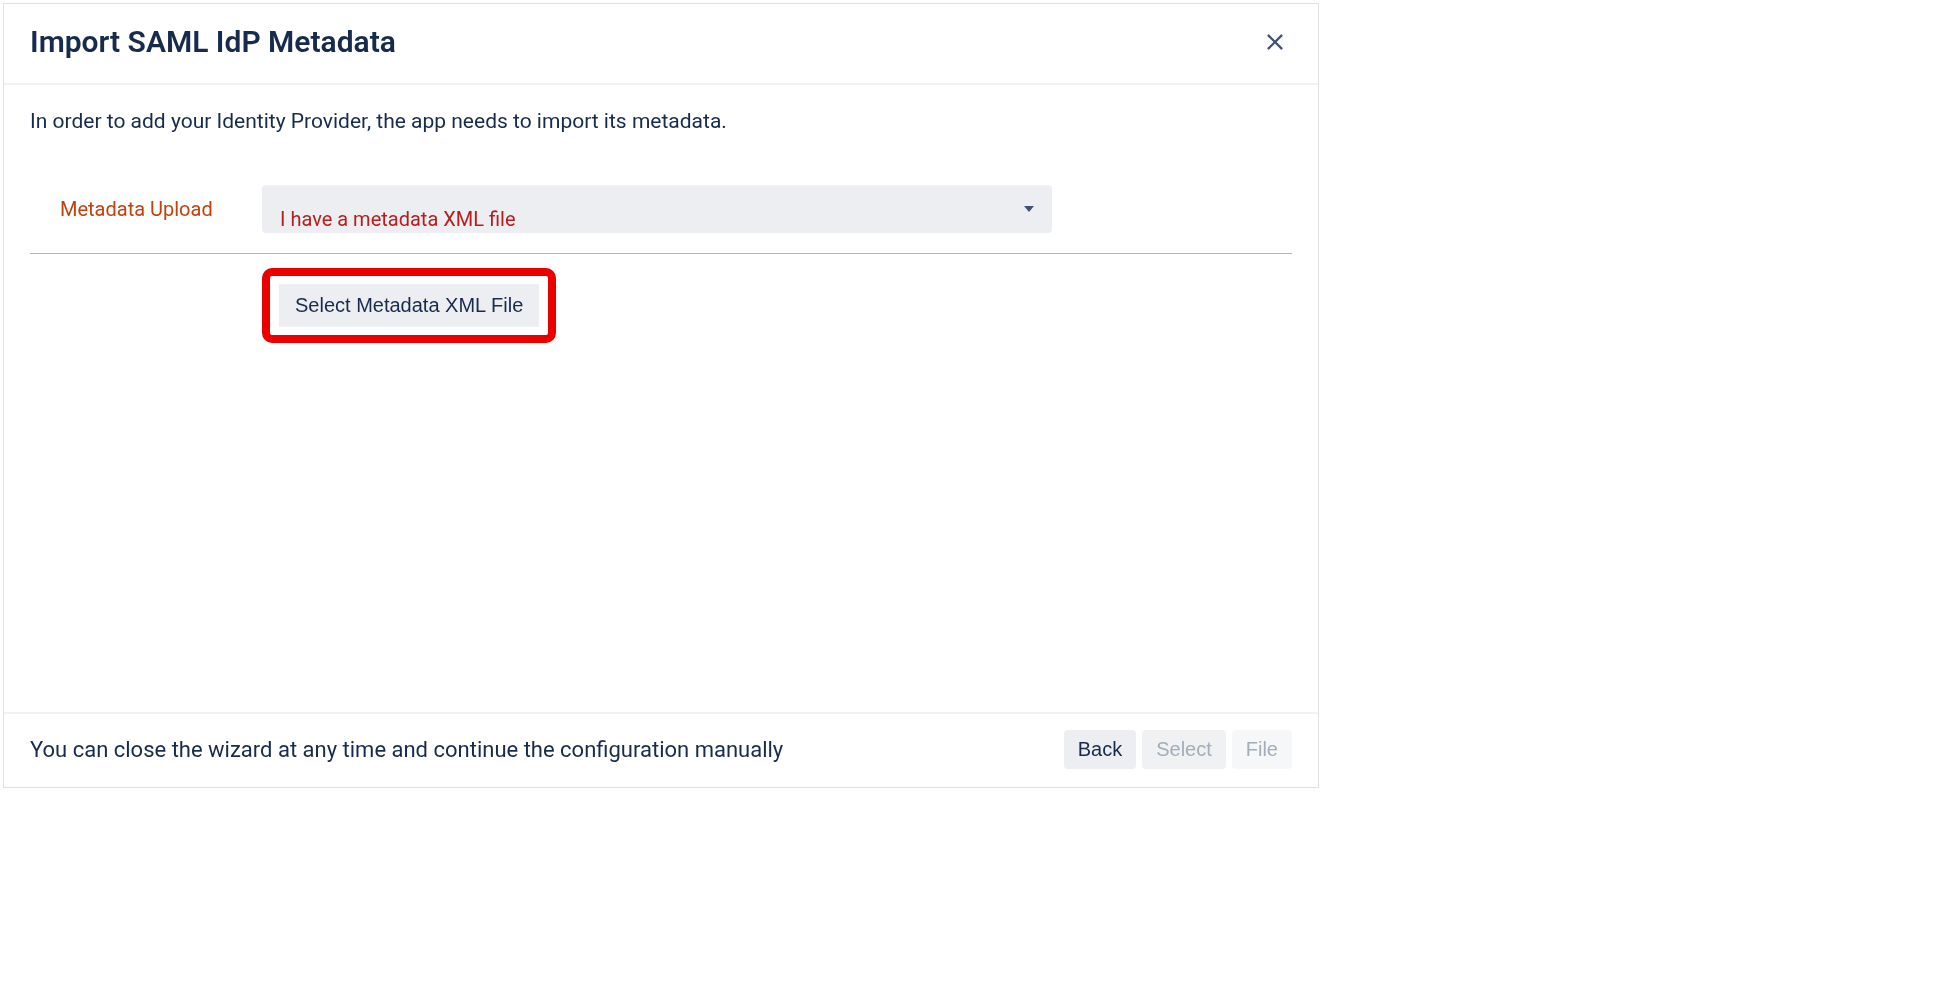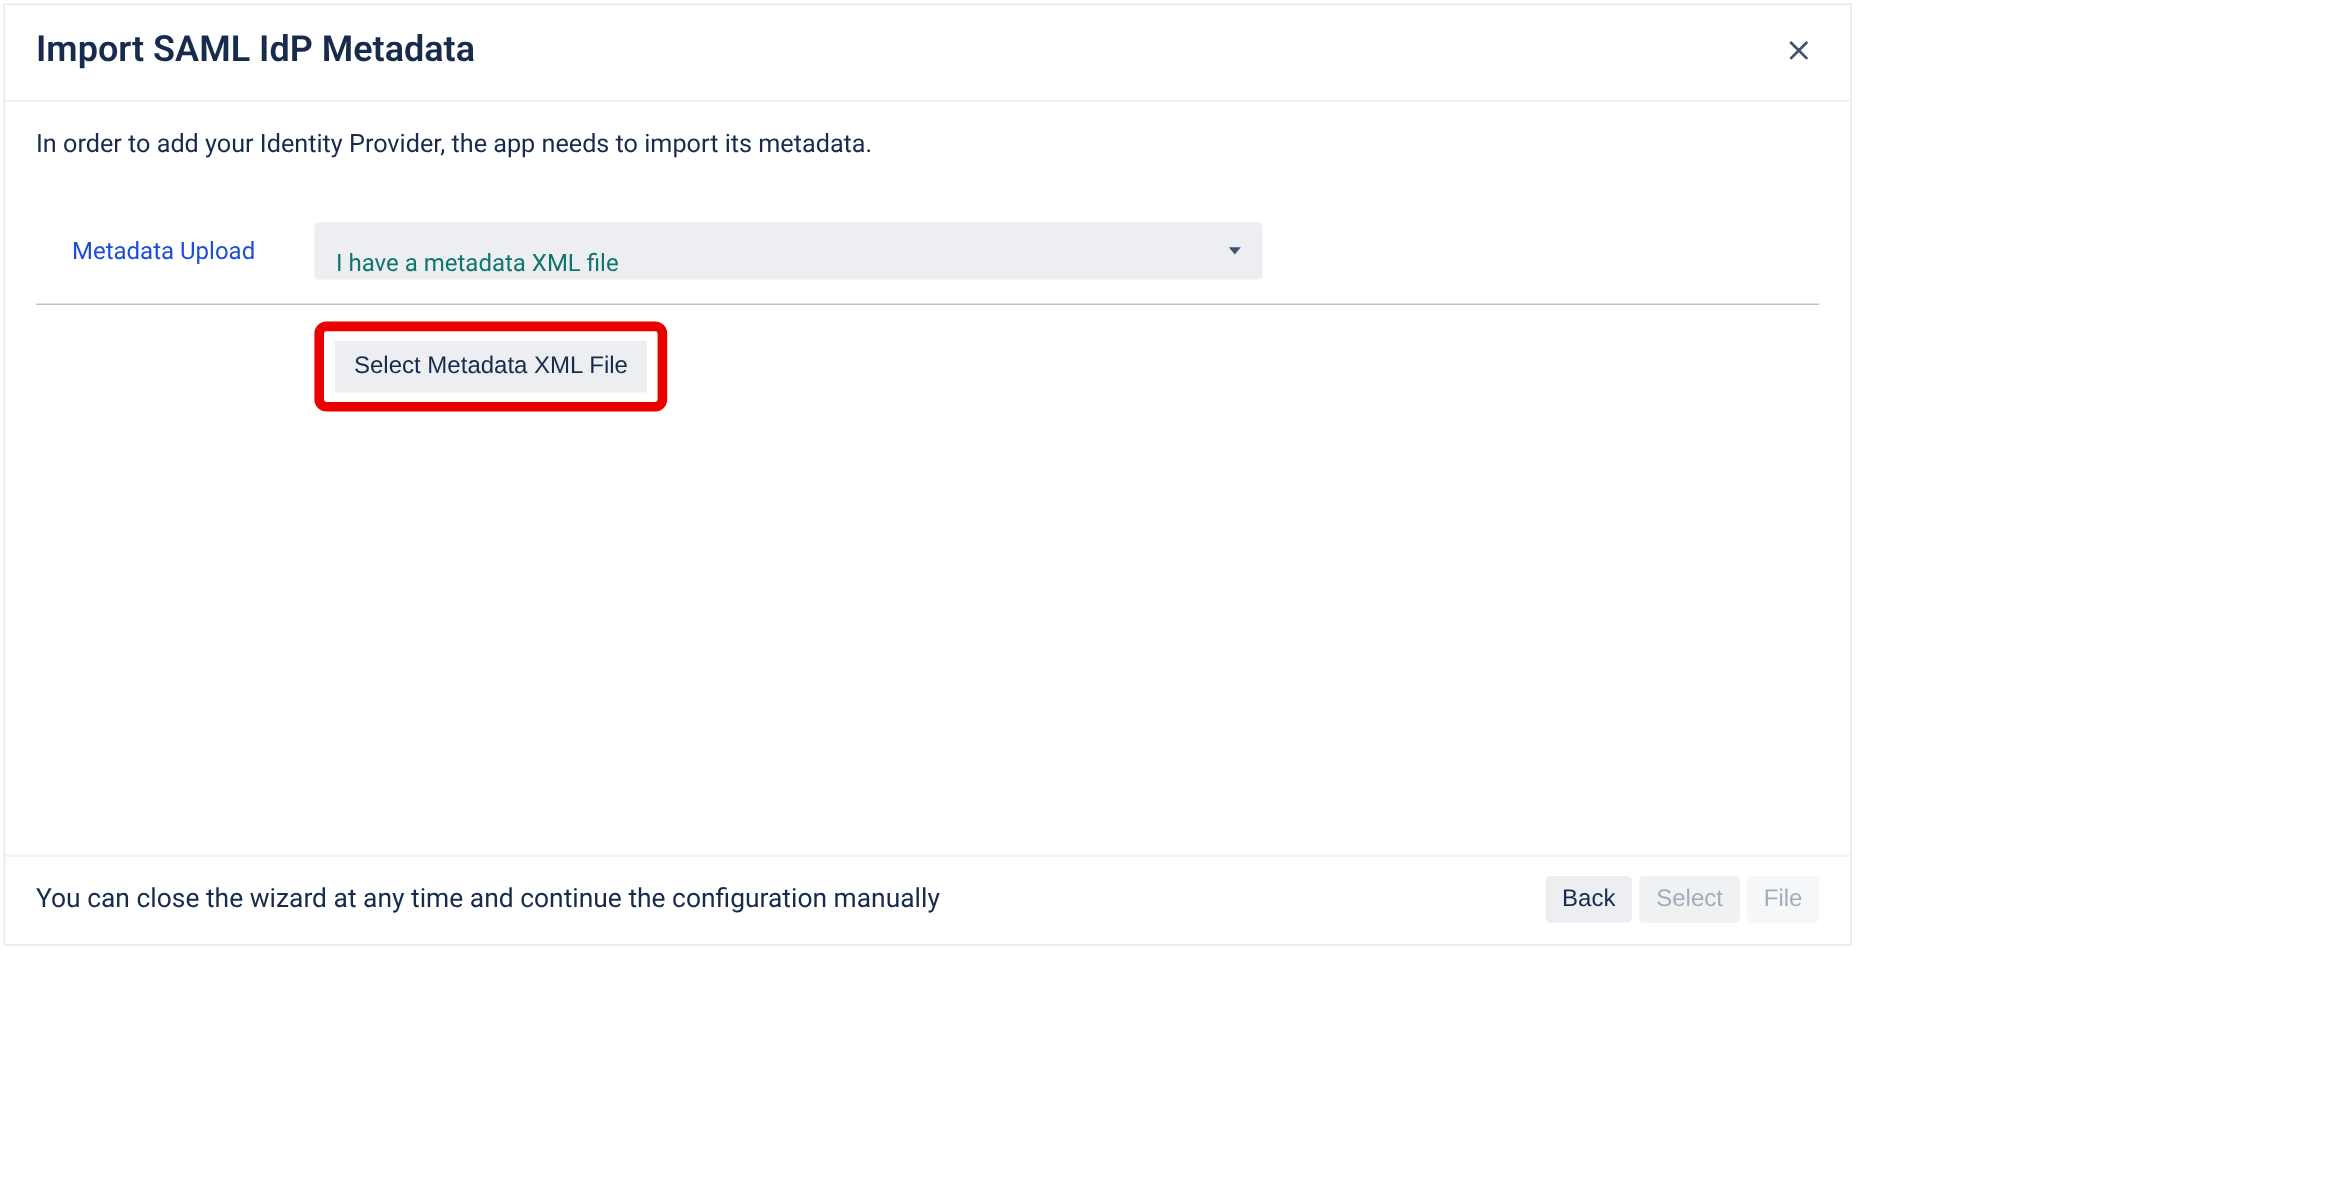--- a/index.html
+++ b/index.html
@@ -6,21 +6,21 @@
       box-sizing: border-box;
       margin: 0;
       padding: 0;
     }
     body {
       font-family: -apple-system, BlinkMacSystemFont, "Segoe UI", Roboto, "Helvetica Neue", Arial, sans-serif;
       background: #fff;
       color: #172b4d;
     }
     .dialog {
-      width: 1540px;
+      width: 1316px;
       height: 785px;
       border: 1px solid #dfe1e6;
       display: flex;
       flex-direction: column;
       position: relative;
       margin: 3px;
     }
     .dialog-header {
       display: flex;
       align-items: center;
@@ -59,38 +59,38 @@
     .form-row {
       display: flex;
       align-items: center;
       padding-bottom: 20px;
       border-bottom: 1px solid #b3b3b3;
       margin-bottom: 0;
     }
     .form-label {
       width: 232px;
       font-size: 20px;
-      color: #1d4ed8;
+      color: #c2410c;
       padding-left: 30px;
     }
     .dropdown {
       flex: 0 0 790px;
       height: 48px;
       background: #eceef1;
       border: none;
       border-radius: 4px;
       display: flex;
       align-items: center;
       justify-content: space-between;
       padding: 0 18px;
       cursor: pointer;
     }
     .dropdown-text {
       font-size: 20px;
-      color: #0f766e;
+      color: #b91c1c;
       margin-top: 20px;
     }
     .dropdown-caret {
       width: 0;
       height: 0;
       border-left: 5px solid transparent;
       border-right: 5px solid transparent;
       border-top: 6px solid #42526e;
     }
     .action-row {

